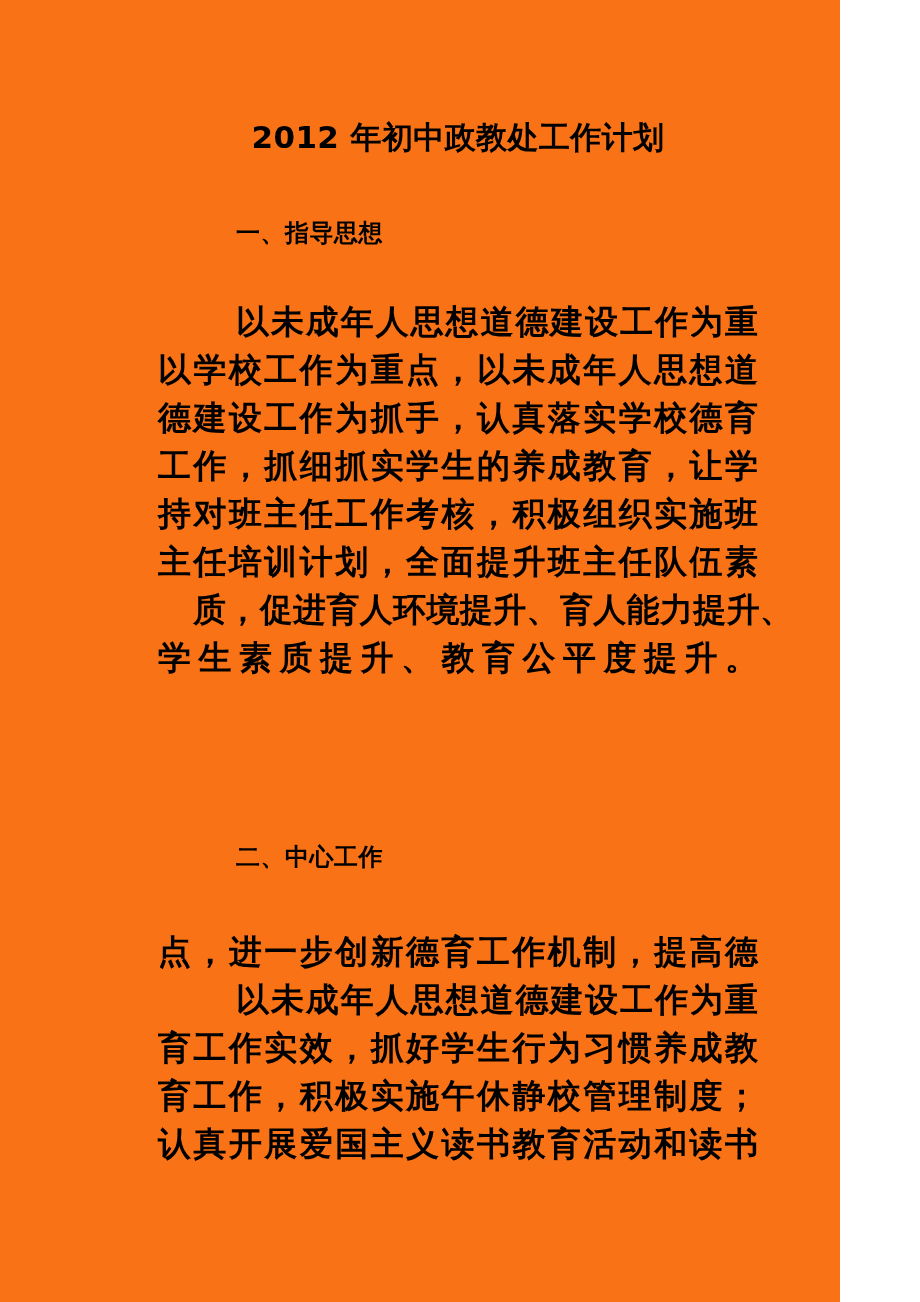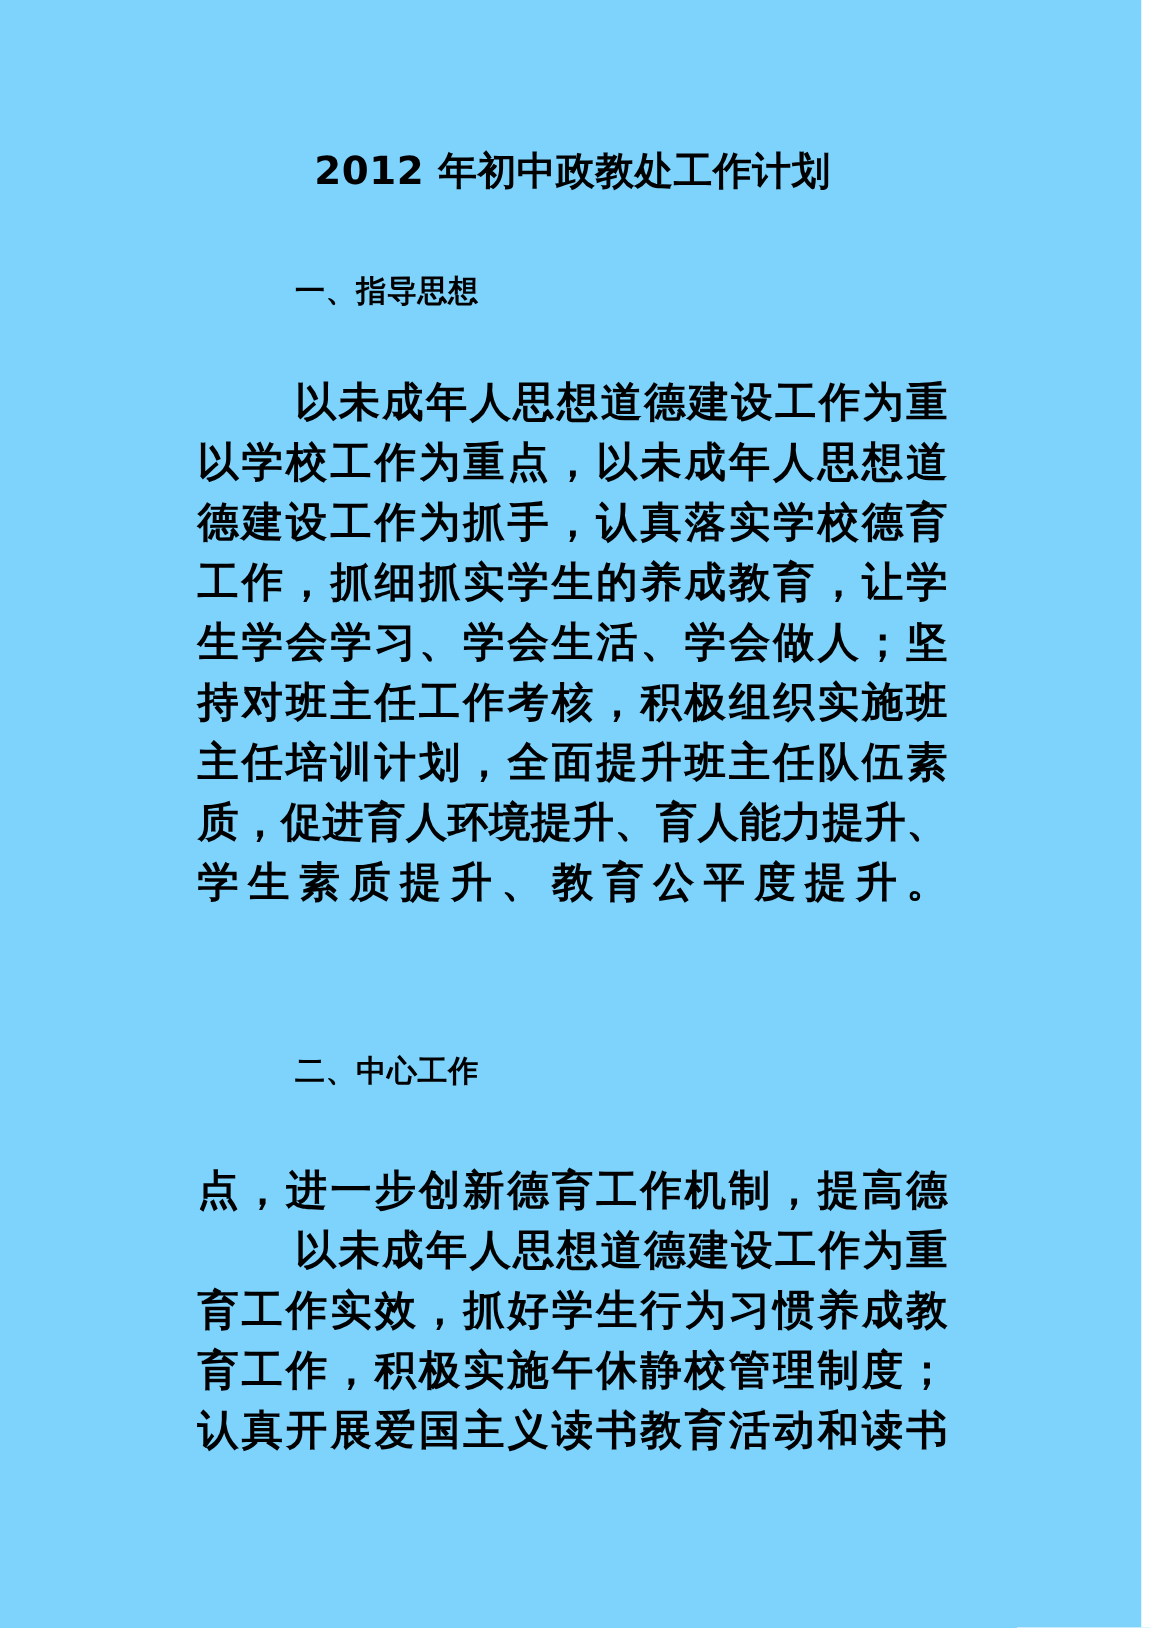--- a/index.html
+++ b/index.html
@@ -7,23 +7,23 @@
     margin: 0;
     padding: 0;
     background: #ffffff;
   }
   body {
     font-family: "DejaVu Sans", "Liberation Sans", sans-serif;
     color: #000000;
   }
   .page {
     position: relative;
-    width: 913px;
+    width: 840px;
     height: 1302px;
-    background: #7dd3fc;
+    background: #f97316;
     overflow: hidden;
     box-sizing: border-box;
   }
   .doc-body {
     position: absolute;
     left: 158px;
     top: 0;
     width: 600px;
   }
 
@@ -92,24 +92,23 @@
 
     <div class="doc-title">2012 年初中政教处工作计划</div>
 
     <div class="section-heading h-one">一、指导思想</div>
 
     <div class="para p-one">
       <div class="tline indent"><span class="run" style="letter-spacing: 1.929px;">以未成年人思想道德建设工作为重</span></div>
       <div class="tline last"><span class="run" style="letter-spacing: 2.438px;">以学校工作为重点，以未成年人思想道</span></div>
       <div class="tline last"><span class="run" style="letter-spacing: 2.438px;">德建设工作为抓手，认真落实学校德育</span></div>
       <div class="tline last"><span class="run" style="letter-spacing: 2.438px;">工作，抓细抓实学生的养成教育，让学</span></div>
-      <div class="tline last"><span class="run" style="letter-spacing: 2.438px;">生学会学习、学会生活、学会做人；坚</span></div>
       <div class="tline last"><span class="run" style="letter-spacing: 2.438px;">持对班主任工作考核，积极组织实施班</span></div>
       <div class="tline last"><span class="run" style="letter-spacing: 2.438px;">主任培训计划，全面提升班主任队伍素</span></div>
-      <div class="tline last"><span class="run" style="letter-spacing: 0.353px;">质，促进育人环境提升、育人能力提升、</span></div>
+      <div class="tline last"><span class="run" style="letter-spacing: 0.353px; margin-left: 35px;">质，促进育人环境提升、育人能力提升、</span></div>
       <div class="tline last"><span class="run" style="letter-spacing: 7.5px;">学生素质提升、教育公平度提升。</span></div>
     </div>
 
     <div class="section-heading h-two">二、中心工作</div>
 
     <div class="para p-two">
       <div class="tline last"><span class="run" style="letter-spacing: 2.438px;">点，进一步创新德育工作机制，提高德</span></div>
       <div class="tline indent"><span class="run" style="letter-spacing: 1.929px;">以未成年人思想道德建设工作为重</span></div>
       <div class="tline last"><span class="run" style="letter-spacing: 2.438px;">育工作实效，抓好学生行为习惯养成教</span></div>
       <div class="tline last"><span class="run" style="letter-spacing: 2.438px;">育工作，积极实施午休静校管理制度；</span></div>

